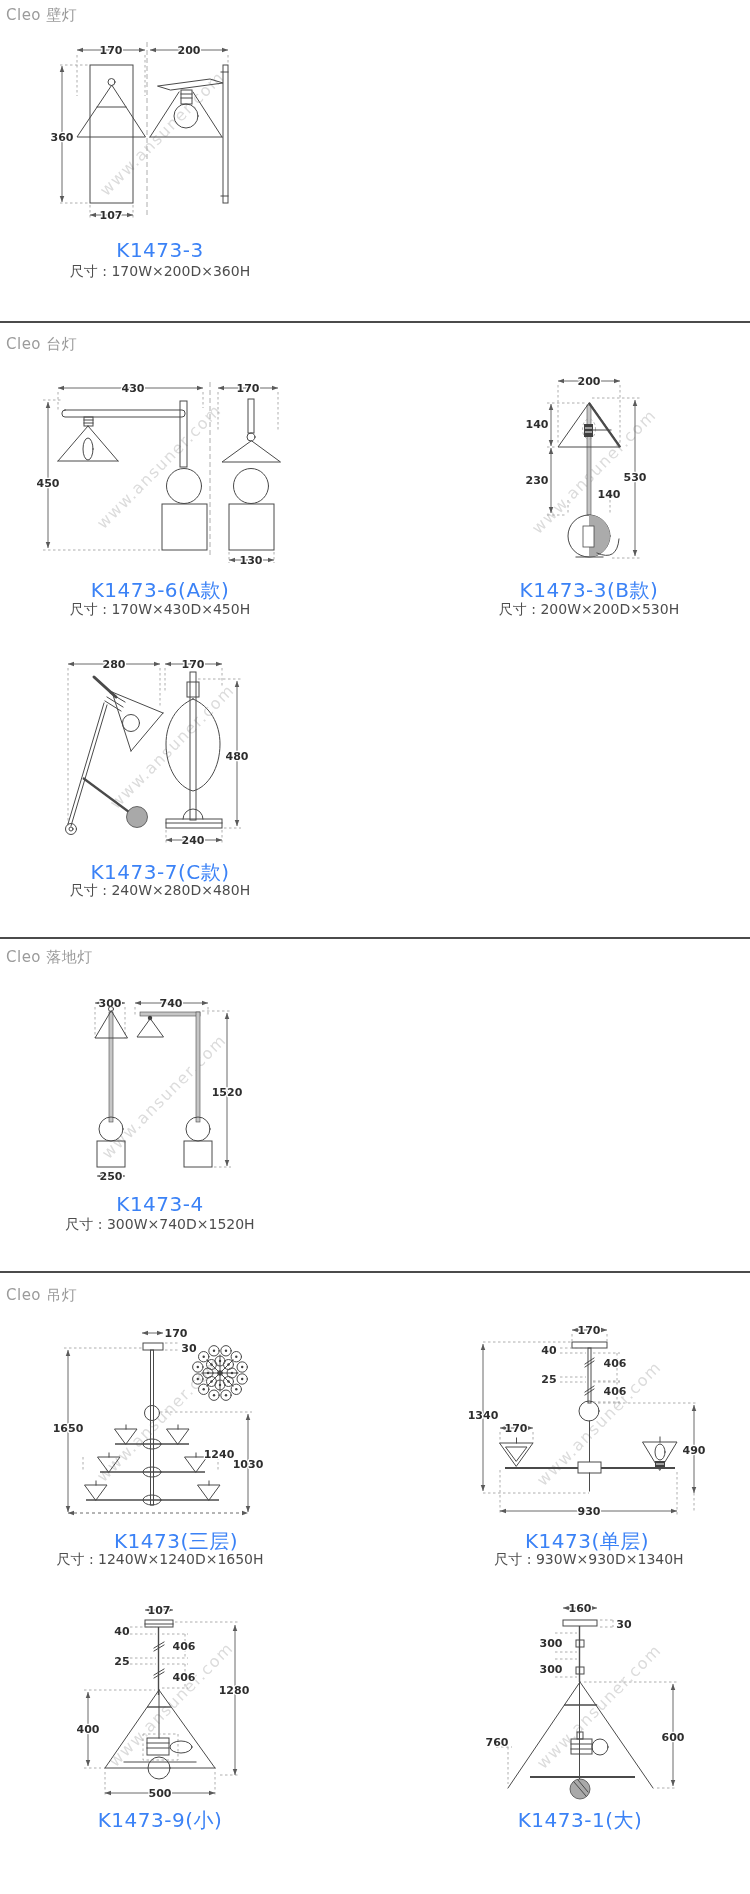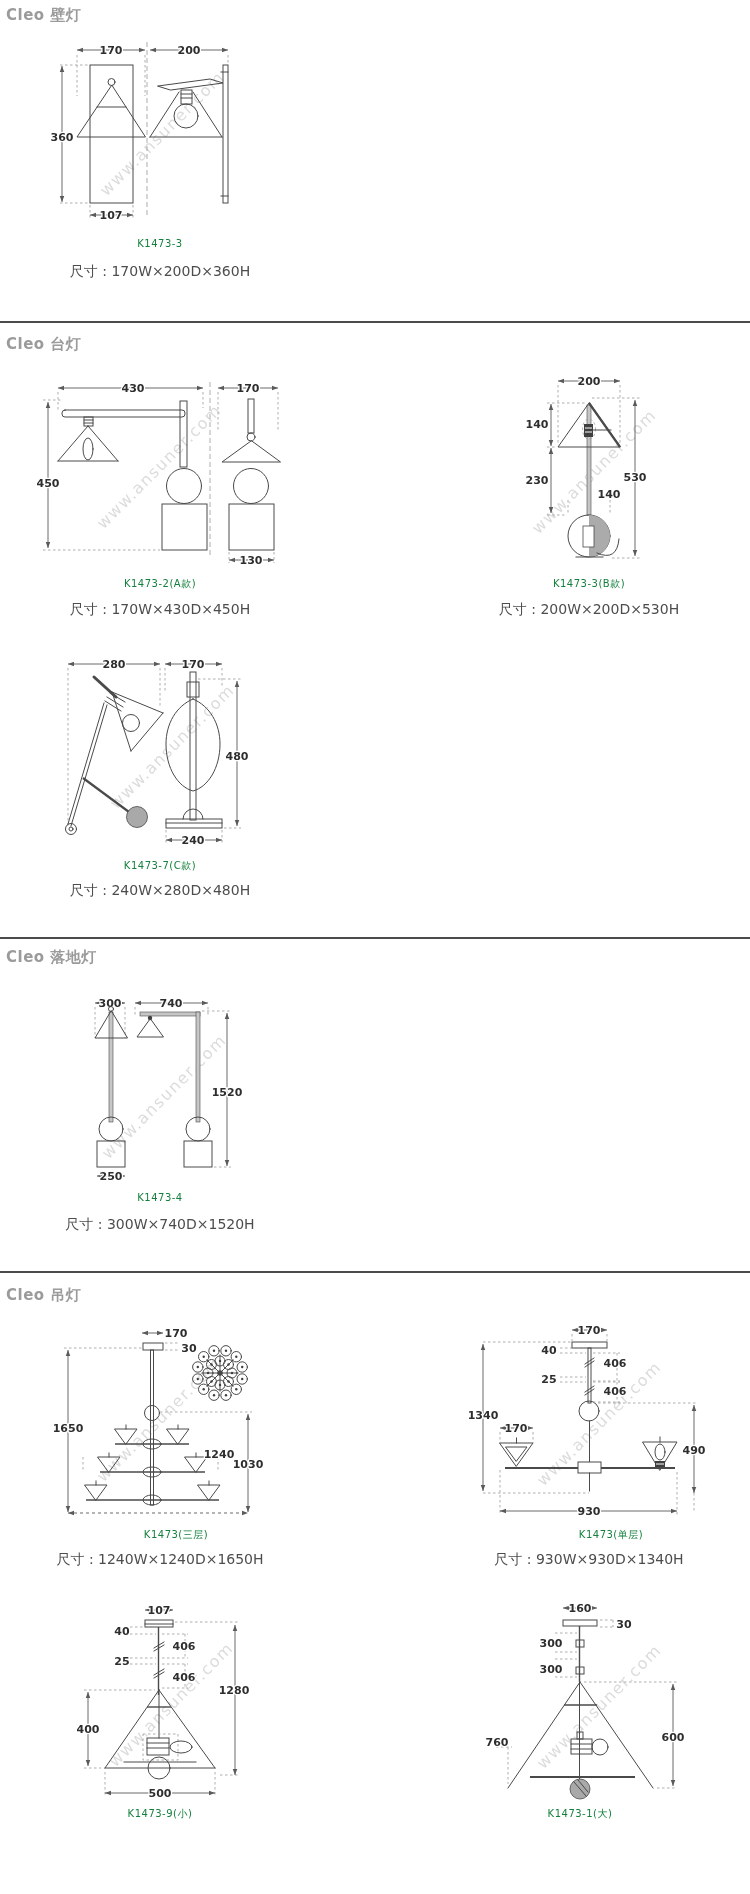--- a/index.html
+++ b/index.html
@@ -1,20 +1,20 @@
 <!DOCTYPE html>
 <html><head>
 <meta charset="utf-8">
 <style>
   html,body{margin:0;padding:0;background:#fff;}
   #page{position:relative;width:750px;height:1894px;background:#ffffff;overflow:hidden;
         font-family:"DejaVu Sans",sans-serif;}
-  .sec-title{position:absolute;left:6px;font-size:15px;color:#9b9b9b;letter-spacing:0.5px;font-weight:bold;}
+  .sec-title{position:absolute;left:6px;font-size:15px;color:#9b9b9b;letter-spacing:0.5px;}
   .divider{position:absolute;left:0;width:750px;height:2px;background:#4b4b4b;}
-  .code{position:absolute;font-size:10px;color:#15803d;text-align:center;letter-spacing:0.5px;}
+  .code{position:absolute;font-size:20px;color:#3b82f6;text-align:center;letter-spacing:0.5px;}
   .size{position:absolute;font-size:14px;color:#4d4d4d;text-align:center;}
   .wm{position:absolute;font-size:16px;color:#dcdcdc;letter-spacing:1.5px;white-space:nowrap;
       transform:rotate(-45deg);transform-origin:center;}
   svg#draw{position:absolute;left:0;top:0;}
   .ln{stroke:#4a4a4a;stroke-width:1;fill:none;stroke-linecap:square;}
   .ln14{stroke:#4a4a4a;stroke-width:1.4;fill:none;}
   .ln2{stroke:#4a4a4a;stroke-width:2.2;fill:none;}
   .ln3{stroke:#4a4a4a;stroke-width:3;fill:none;stroke-linecap:round;}
   .post{fill:#c6c6c6;stroke:#4a4a4a;stroke-width:0.6;}
   .gray{fill:#a9a9a9;stroke:#4a4a4a;stroke-width:0.8;}
@@ -45,36 +45,36 @@
   <div class="wm" style="left:88px;top:737px">www.ansuner.com</div>
   <div class="wm" style="left:80px;top:1087px">www.ansuner.com</div>
   <div class="wm" style="left:75px;top:1410px">www.ansuner.com</div>
   <div class="wm" style="left:515px;top:1414px">www.ansuner.com</div>
   <div class="wm" style="left:87px;top:1695px">www.ansuner.com</div>
   <div class="wm" style="left:515px;top:1697px">www.ansuner.com</div>
 
   <div class="code" style="left:60px;top:238px;width:200px">K1473-3</div>
   <div class="size" style="left:40px;top:263px;width:240px">尺寸 : 170W×200D×360H</div>
 
-  <div class="code" style="left:60px;top:577px;width:200px">K1473-2(A款)</div>
+  <div class="code" style="left:60px;top:577px;width:200px">K1473-6(A款)</div>
   <div class="size" style="left:40px;top:601px;width:240px">尺寸 : 170W×430D×450H</div>
 
   <div class="code" style="left:489px;top:577px;width:200px">K1473-3(B款)</div>
   <div class="size" style="left:469px;top:601px;width:240px">尺寸 : 200W×200D×530H</div>
 
   <div class="code" style="left:60px;top:859px;width:200px">K1473-7(C款)</div>
   <div class="size" style="left:40px;top:882px;width:240px">尺寸 : 240W×280D×480H</div>
 
   <div class="code" style="left:60px;top:1192px;width:200px">K1473-4</div>
   <div class="size" style="left:40px;top:1216px;width:240px">尺寸 : 300W×740D×1520H</div>
 
   <div class="code" style="left:76px;top:1528px;width:200px">K1473(三层)</div>
   <div class="size" style="left:30px;top:1551px;width:260px">尺寸 : 1240W×1240D×1650H</div>
 
-  <div class="code" style="left:511px;top:1528px;width:200px">K1473(单层)</div>
+  <div class="code" style="left:487px;top:1528px;width:200px">K1473(单层)</div>
   <div class="size" style="left:469px;top:1551px;width:240px">尺寸 : 930W×930D×1340H</div>
 
   <div class="code" style="left:60px;top:1807px;width:200px">K1473-9(小)</div>
   <div class="code" style="left:480px;top:1807px;width:200px">K1473-1(大)</div>
 
   <svg id="draw" width="750" height="1894" viewBox="0 0 750 1894">
     <defs>
       <marker id="ar" viewBox="0 0 10 10" refX="8.5" refY="5" markerWidth="8" markerHeight="8" orient="auto-start-reverse">
         <path d="M0,1.8 L8.5,5 L0,8.2 Z" fill="#5a5a5a"></path>
       </marker>

